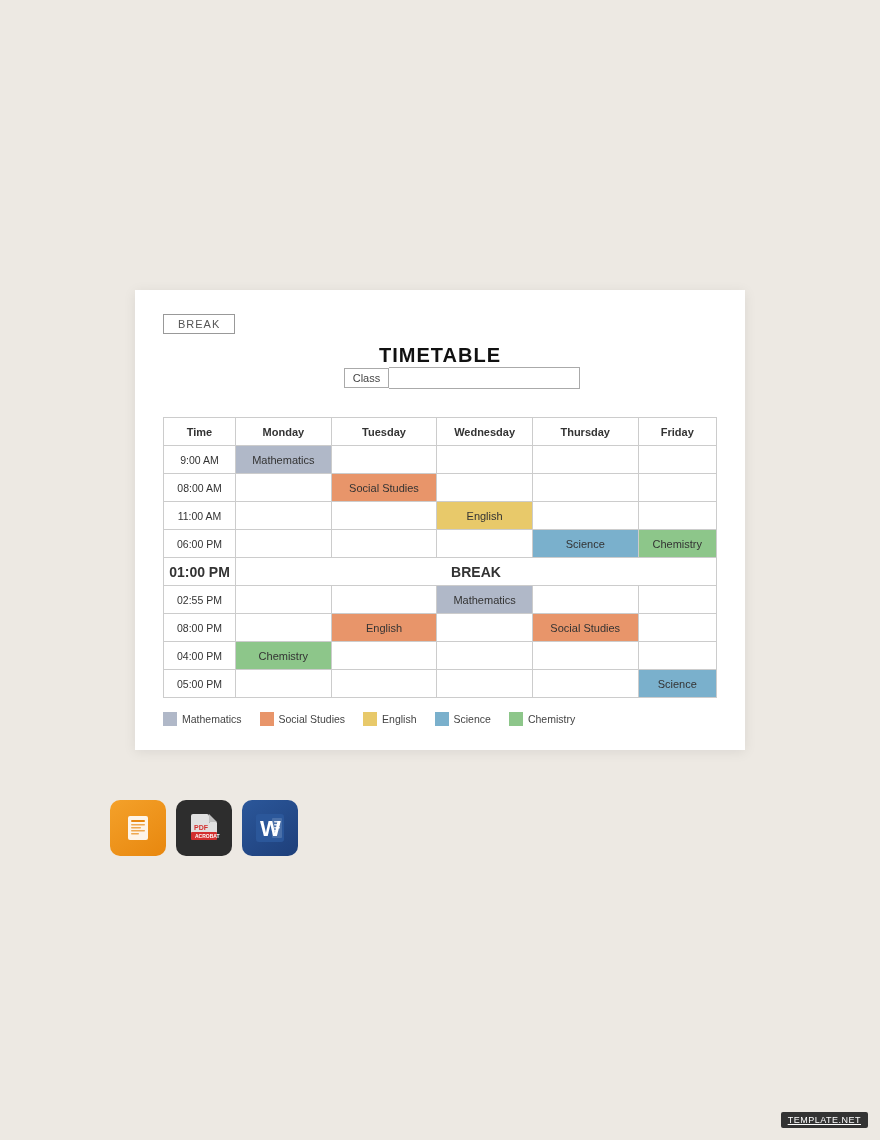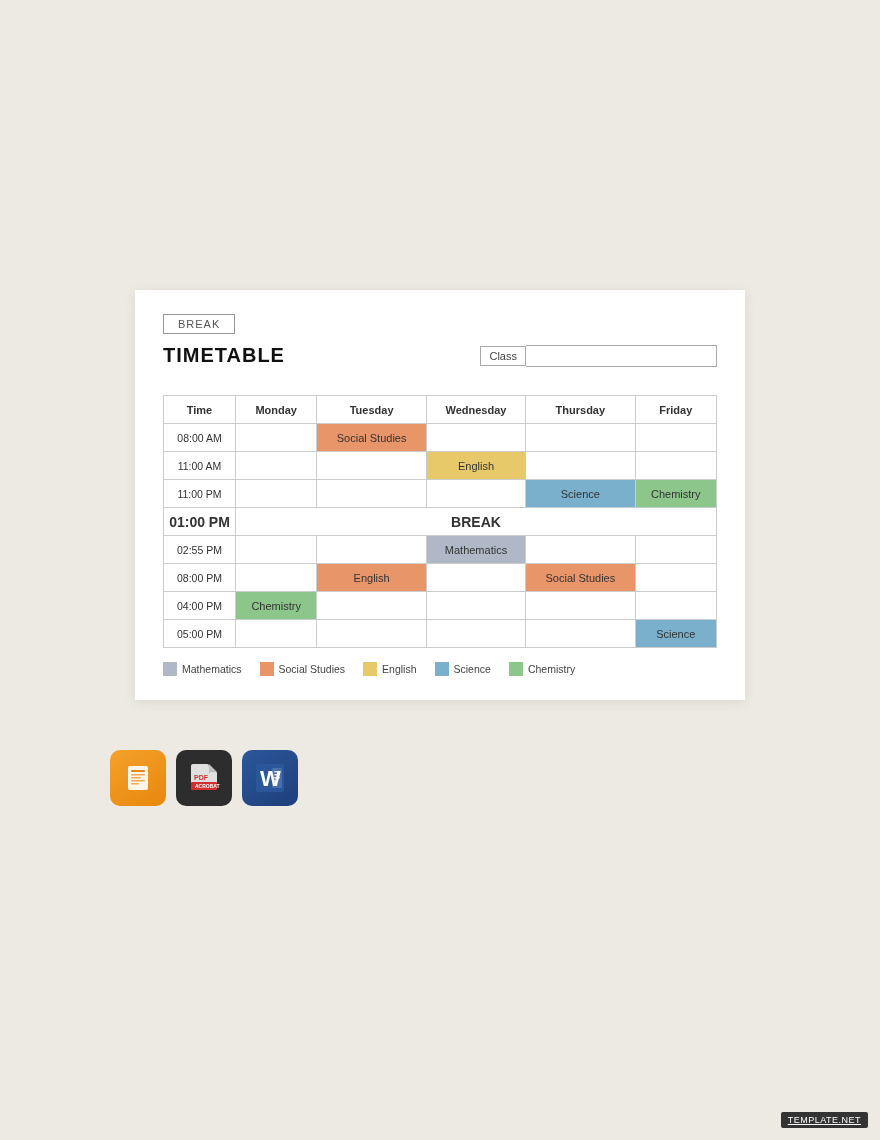--- a/index.html
+++ b/index.html
@@ -38,20 +38,21 @@
       color: #555;
       margin-bottom: 10px;
       letter-spacing: 1px;
     }
 
     .timetable-header {
       display: flex;
       justify-content: space-between;
       align-items: center;
       margin-bottom: 12px;
+      flex-direction: column;
     }
 
     .timetable-title {
       font-size: 20px;
       font-weight: 900;
       letter-spacing: 1px;
       color: #111;
     }
 
     .class-field {
@@ -249,41 +250,49 @@
           <th class="time-col">Time</th>
           <th>Monday</th>
           <th>Tuesday</th>
           <th>Wednesday</th>
           <th>Thursday</th>
           <th>Friday</th>
         </tr>
       </thead>
       <tbody>
 
+        <tr>
+          <td class="time-col">9:00 AM</td>
+          <td class="cell-math">Mathematics</td>
+          <td></td>
+          <td></td>
+          <td></td>
+          <td></td>
+        </tr>
 
         <tr>
           <td class="time-col">08:00 AM</td>
           <td></td>
           <td class="cell-social">Social Studies</td>
           <td></td>
           <td></td>
           <td></td>
         </tr>
 
         <tr>
           <td class="time-col">11:00 AM</td>
           <td></td>
           <td></td>
           <td class="cell-english">English</td>
           <td></td>
           <td></td>
         </tr>
 
         <tr>
-          <td class="time-col">11:00 PM</td>
+          <td class="time-col">06:00 PM</td>
           <td></td>
           <td></td>
           <td></td>
           <td class="cell-science">Science</td>
           <td class="cell-chemistry">Chemistry</td>
         </tr>
 
         <tr class="break-row">
           <td class="time-col">01:00 PM</td>
           <td colspan="5">BREAK</td>

